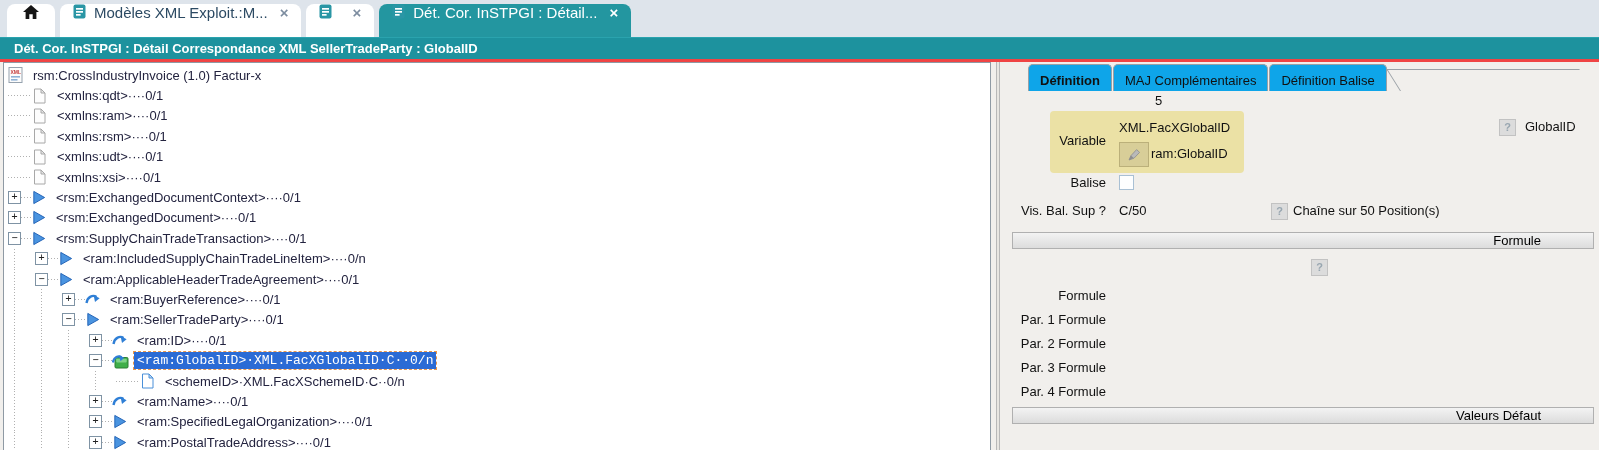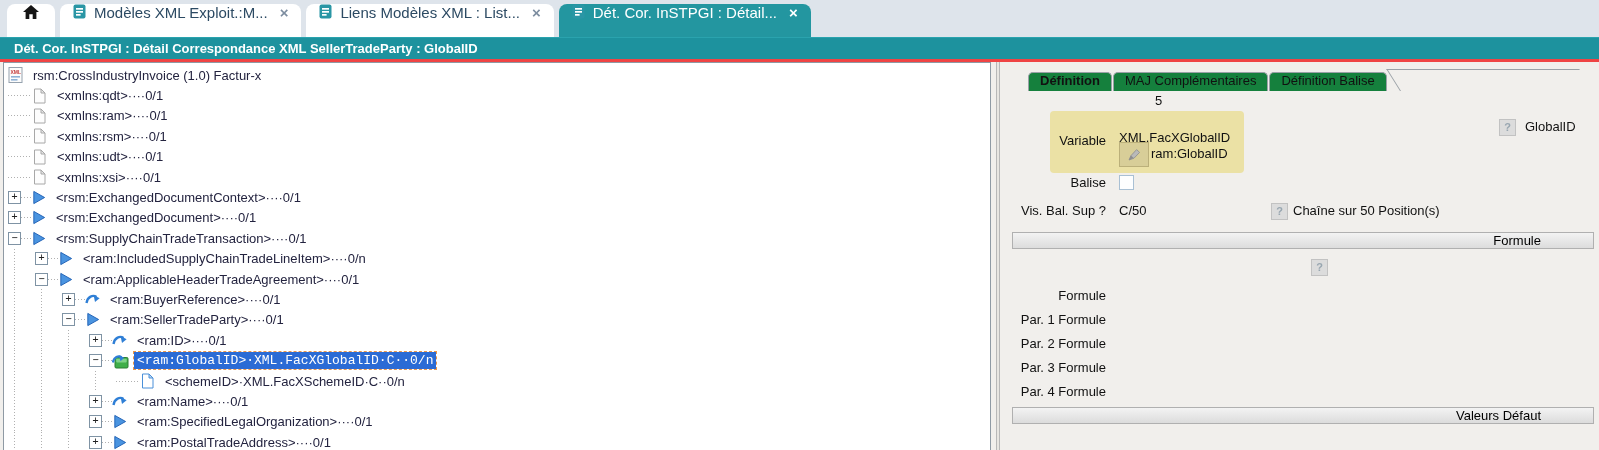--- a/index.html
+++ b/index.html
@@ -40,22 +40,22 @@
   .tlabel { padding:1px 3px; }
   .tlabel.selected { background:#2b6bd5; color:#ffffff; outline:1px dashed #e8954a;font-family:Liberation Mono, monospace; }
 
   .divider { width:14px; position:relative; }
   .divider::after { content:""; position:absolute; left:5px; top:0; bottom:0; width:2px;
                     border-left:1px solid #b8b8b8; border-right:1px solid #b8b8b8; background:#e8e6e2; }
 
   
   .rpanel { flex:1; position:relative; background:#f1efec; font-size:13px; color:#111; }
   .ptabs { position:absolute; left:23px; right:6px; top:5px; height:24px; display:flex; align-items:flex-end; }
-  .ptab { padding:0 11px 3px; border:1px solid #9aa0a6; border-bottom:none; border-radius:5px 5px 0 0;
-          background:#15803d; margin-right:1px; white-space:nowrap; cursor:default; }
+  .ptab { padding:8px 11px 3px; border:1px solid #9aa0a6; border-bottom:none; border-radius:5px 5px 0 0;
+          background:#0ea5e9; margin-right:1px; white-space:nowrap; cursor:default; }
   .ptab.active { font-weight:bold; }
   .ptab-tail { flex:1; height:21px; border-top:1px solid #9aa0a6; border-left:1px solid #9aa0a6;
                transform:skewX(32deg); transform-origin:0 100%; margin-left:12px; }
 
   .flabel { position:absolute; left:0; width:101px; text-align:right; height:16px; line-height:16px;margin-top:29px; }
   .fval   { position:absolute; height:16px; line-height:16px; }
   .ybox   { position:absolute; left:45px; top:49px; width:194px; height:62px; background:#ebe1a5; border-radius:4px; }
   .helpbtn { position:absolute; width:15px; height:15px; background:#dcdcdc; border:1px solid #c2c2c2;
              color:#98a6b0; font-size:11px; font-weight:bold; text-align:center; line-height:14px; cursor:default; }
   .cbox { position:absolute; left:114px; top:113px; width:13px; height:13px; background:#fdfeff; border:1px solid #a9c0d4; }
@@ -90,21 +90,20 @@
         <span class="x">×</span>
       </div><div class="tab">
         <span class="docic">
           <svg width="13" height="15" viewBox="0 0 13 15">
             <rect x="0.5" y="0.5" width="12" height="14" rx="2" fill="#2a96a5"></rect>
             <rect x="3" y="4" width="7" height="1.7" fill="#fff"></rect>
             <rect x="3" y="7" width="7" height="1.7" fill="#fff"></rect>
             <rect x="3" y="10" width="4.6" height="1.7" fill="#fff"></rect>
           </svg>
         </span>
-        <span>Liens Modèles XML : List...</span>
         <span class="x">×</span>
       </div><div class="tab active">
         <span class="docic">
           <svg width="13" height="15" viewBox="0 0 13 15">
             <rect x="0.5" y="0.5" width="12" height="14" rx="2" fill="#2a96a5"></rect>
             <rect x="3" y="4" width="7" height="1.7" fill="#fff"></rect>
             <rect x="3" y="7" width="7" height="1.7" fill="#fff"></rect>
             <rect x="3" y="10" width="4.6" height="1.7" fill="#fff"></rect>
           </svg>
         </span>
@@ -356,21 +355,21 @@
 
     
     <div class="flabel" style="top:31px">Ordre</div>
     <div class="fval" style="left:150px; top:31px">5</div>
 
     
     <div class="ybox"></div>
 
     
     <div class="flabel" style="top:42px">Variable</div>
-    <div class="fval" style="left:114px; top:68px">XML.FacXGlobalID</div>
+    <div class="fval" style="left:114px; top:58px">XML.FacXGlobalID</div>
     <div class="helpbtn" style="left:494px; top:57px">?</div>
     <div class="fval" style="left:520px; top:57px">GlobalID</div>
 
     
     <div class="flabel" style="top:84px">Balise</div>
     <div class="bbtn">
       <span style="display:inline-flex">
         <svg width="15" height="15" viewBox="0 0 15 15">
             <path d="M2 13 L4 8.6 L9.6 2.6 L12.6 5.4 L7 11.2 Z" fill="#b9b9b9" stroke="#8d8d8d" stroke-width="0.8"></path>
             <path d="M2 13 L4 8.6 L6.6 11 Z" fill="#8d8d8d"></path>

